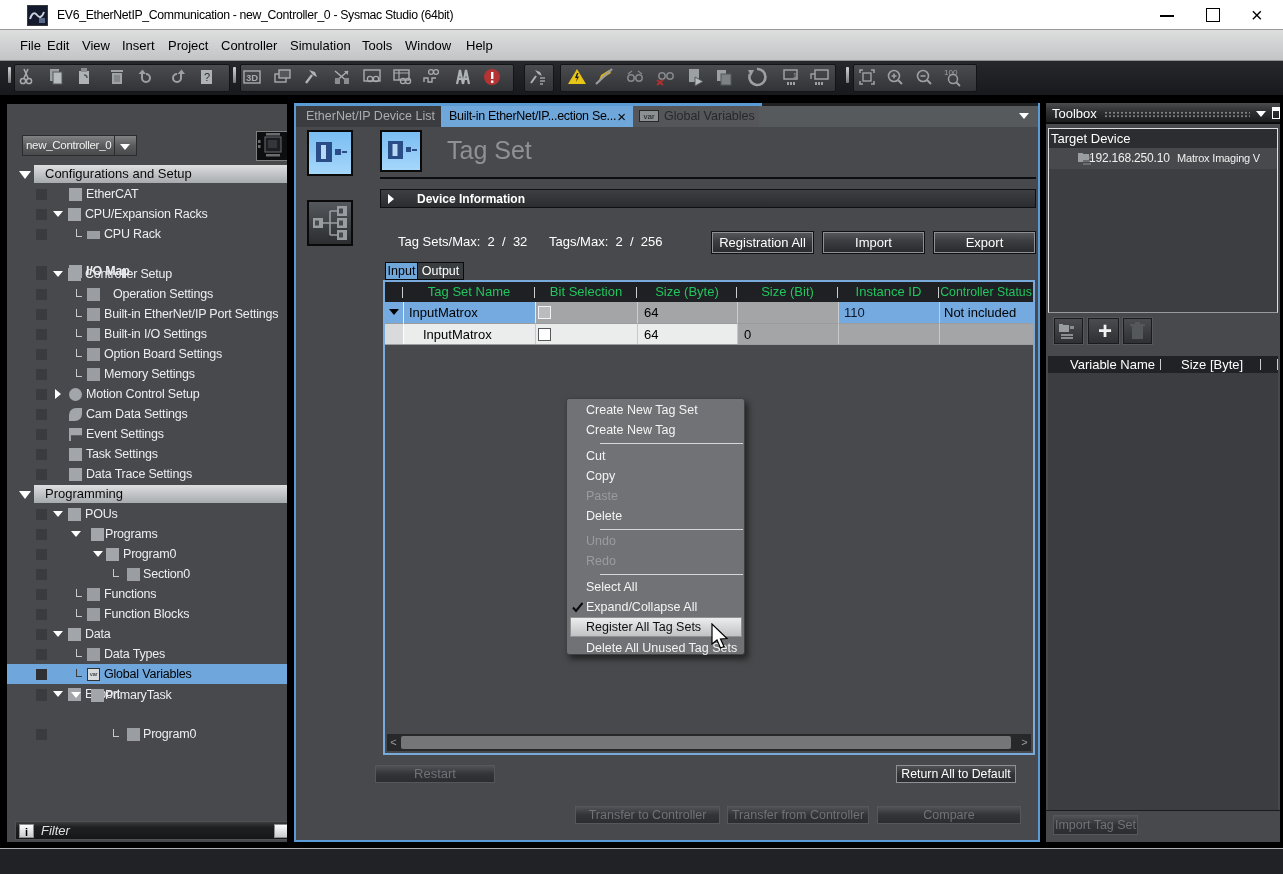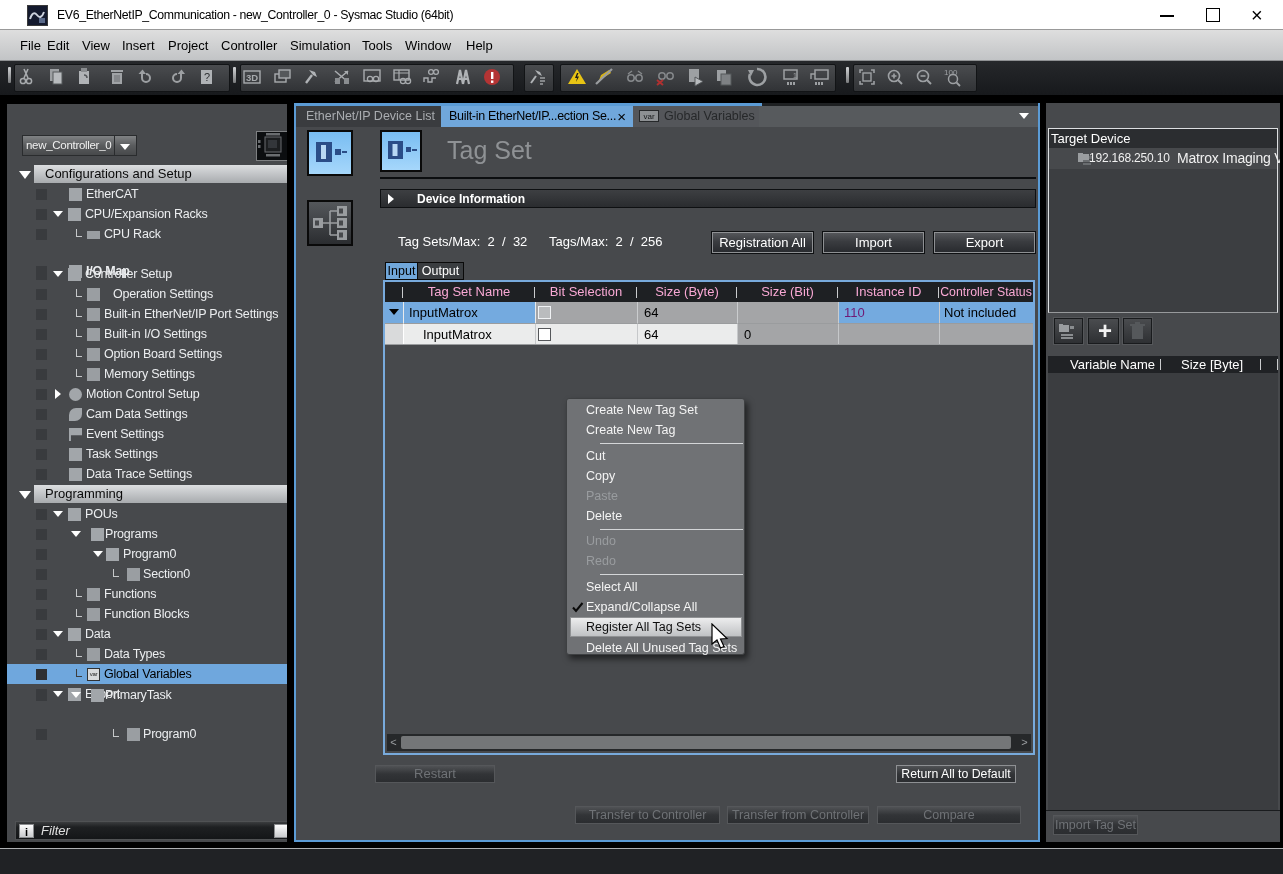--- a/index.html
+++ b/index.html
@@ -48,21 +48,21 @@
 #bluetop { position:absolute; left:0; top:0; width:466px; height:3px; background:#5b9bd5; }
 .tab { position:absolute; top:3px; height:21px; font-size:12.5px; line-height:21px; white-space:nowrap; overflow:hidden; }
 #sideicon1 { position:absolute; left:11px; top:27px; width:46px; height:46px; background:linear-gradient(#79bdf2,#a6d7fb); border:2px solid #0a0a0a; }
 #sideicon2 { position:absolute; left:11px; top:97px; width:46px; height:46px; background:linear-gradient(#54575b,#2b2d30); border:2px solid #0a0a0a; }
 #tagsettitle { position:absolute; left:151px; top:33px; font-size:25px; color:#8f9295; }
 #tagseticon { position:absolute; left:84px; top:27px; width:42px; height:42px; background:linear-gradient(#79bdf2,#a6d7fb); border:2px solid #0a0a0a; }
 .infobar { position:absolute; left:84px; width:656px; height:19px; background:linear-gradient(#3d3f42,#2a2c2f); border:1px solid #0e1012; color:#fff; font-size:12px; line-height:18px; }
 .btn { position:absolute; height:21px; background:linear-gradient(#54565a,#3a3c40 45%,#292b2f); border:1px solid #8e9093; box-shadow:0 0 0 1px #0e1012; color:#fff; font-size:13px; text-align:center; line-height:19px; }
 #iotabs { position:absolute; left:89px; top:159px; }
 #tbl { position:absolute; left:87px; top:177px; width:652px; height:475px; border:2px solid #78aadc; background:#47494c; }
-.hcell { position:absolute; top:0; height:20px; background:#1e2023; color:#f9a8d4; font-size:13px; line-height:20px; text-align:center; white-space:nowrap; }
+.hcell { position:absolute; top:0; height:20px; background:#1e2023; color:#22c55e; font-size:13px; line-height:20px; text-align:center; white-space:nowrap; }
 .r1cell { position:absolute; top:20px; height:21px; font-size:13px; line-height:21px; }
 .r2cell { position:absolute; top:41px; height:21px; font-size:13px; line-height:21px; }
 #hscroll { position:absolute; left:2px; bottom:2px; width:644px; height:17px; background:#26282a; }
 .csbtn { position:absolute; height:18px; background:linear-gradient(#505255,#323437 50%,#2b2d30); border:1px solid #63656a; color:#fff; font-size:13px; text-align:center; line-height:16px; }
 .csbtn.dis { color:#6f7276; border-color:#55575a; } .csbtn { white-space:nowrap; } .panel { overflow:hidden; }
 
 
 #rightpanel { left:1046px; top:103px; width:234px; height:739px; }
 #tdbox { position:absolute; left:2px; top:25px; width:230px; height:185px; border:1px solid #dddfe1; border-bottom:1px solid #97999b; background:#3c3e41; }
 #vnhead { position:absolute; left:2px; top:253px; width:230px; height:17px; background:#202225; color:#fff; font-size:13px; }
@@ -515,21 +515,21 @@
     <div style="position:absolute;top:5px;left:553px;width:1px;height:11px;background:#caccce;"></div>
     <div class="r1cell" style="left:0px;width:18px;background:#74aadf;">
         <div class="tri-down" style="position:absolute;left:4px;top:7px;border-top-color:#000;"></div>
       </div>
     <div class="r1cell" style="left:18px;width:132px;background:#74aadf;color:#000;border-left:1px solid #e8eaec;padding-left:5px;">InputMatrox</div>
     <div class="r1cell" style="left:150px;width:102px;background:#a4a5a7;border-left:1px solid #e8eaec;">
         <div style="position:absolute;left:2px;top:4px;width:13px;height:13px;background:#babcbe;border:1px solid #f0f2f4;"></div>
       </div>
     <div class="r1cell" style="left:252px;width:100px;background:#a4a5a7;color:#000;border-left:1px solid #caccce;padding-left:6px;">64</div>
     <div class="r1cell" style="left:352px;width:101px;background:#a4a5a7;border-left:1px solid #caccce;"></div>
-    <div class="r1cell" style="left:453px;width:101px;background:#74aadf;color:#701a75;border-left:1px solid #caccce;padding-left:5px;">110</div>
+    <div class="r1cell" style="left:453px;width:101px;background:#74aadf;color:#0f172a;border-left:1px solid #caccce;padding-left:5px;">110</div>
     <div class="r1cell" style="left:554px;width:94px;background:#74aadf;color:#000;border-left:1px solid #caccce;padding-left:4px;">Not included</div>
     <div class="r2cell" style="left:0px;width:18px;background:#d9dadb;border-top:1px solid #9a9c9e;"></div>
     <div class="r2cell" style="left:18px;width:132px;background:#ebecec;color:#000;border-left:1px solid #fff;border-top:1px solid #9a9c9e;padding-left:19px;">InputMatrox</div>
     <div class="r2cell" style="left:150px;width:102px;background:#ebecec;border-left:1px solid #c6c8ca;border-top:1px solid #9a9c9e;">
         <div style="position:absolute;left:2px;top:4px;width:13px;height:13px;background:#fff;border:1px solid #55575a;"></div>
       </div>
     <div class="r2cell" style="left:252px;width:100px;background:#ebecec;color:#000;border-left:1px solid #c6c8ca;border-top:1px solid #9a9c9e;padding-left:6px;">64</div>
     <div class="r2cell" style="left:352px;width:101px;background:#a4a5a7;color:#000;border-left:1px solid #c6c8ca;border-top:1px solid #9a9c9e;padding-left:6px;">0</div>
     <div class="r2cell" style="left:453px;width:101px;background:#a4a5a7;border-left:1px solid #c6c8ca;border-top:1px solid #9a9c9e;"></div>
     <div class="r2cell" style="left:554px;width:94px;background:#a4a5a7;border-left:1px solid #c6c8ca;border-top:1px solid #9a9c9e;"></div>
@@ -541,32 +541,38 @@
     </div>
   </div>
   <div class="csbtn dis" style="left:79px;top:662px;width:120px;">Restart</div>
   <div class="csbtn" style="left:600px;top:662px;width:120px;color:#fff;border-color:#8e9093;font-size:12.3px;">Return All to Default</div>
   <div class="csbtn dis" style="left:279px;top:703px;width:145px;font-size:12.5px;">Transfer to Controller</div>
   <div class="csbtn dis" style="left:431px;top:703px;width:142px;font-size:12.5px;">Transfer from Controller</div>
   <div class="csbtn dis" style="left:581px;top:703px;width:144px;font-size:12.5px;">Compare</div>
 </div>
 
 <div class="abs panel" id="rightpanel">
+  <div class="phead">
+      <span style="position:absolute;left:6px;top:3px;">Toolbox</span>
+    <div class="dots" style="left:58px;width:146px;"></div>
+    <div class="tri-down" style="position:absolute;left:210px;top:8px;"></div>
+    <div style="position:absolute;left:226px;top:4px;width:8px;height:12px;border:1px solid #fff;border-top:4px solid #fff;"></div>
+  </div>
   <div id="tdbox">
     <div style="position:absolute;left:0;top:0;width:228px;height:19px;background:#2b2d30;color:#fff;font-size:13px;padding:2px 0 0 2px;">Target Device</div>
     <div style="position:absolute;left:0;top:19px;width:228px;height:21px;background:#47494c;color:#f0f0f0;font-size:13px;line-height:21px;">
       <svg style="position:absolute;left:28px;top:3px;" width="18" height="16">
           <rect x="1" y="3" width="11" height="8" fill="#9a9da0"></rect>
           <rect x="1" y="2" width="5" height="2" fill="#9a9da0"></rect>
           <rect x="6" y="9" width="8" height="2" fill="#6a6d70"></rect>
           <rect x="6" y="12" width="8" height="2" fill="#6a6d70"></rect>
           <rect x="12" y="5" width="4" height="3" fill="#6a6d70"></rect>
         </svg>
       <span style="position:absolute;left:40px;white-space:nowrap;font-size:12px;letter-spacing:-0.2px;">192.168.250.10</span>
-        <span style="position:absolute;left:128px;white-space:nowrap;font-size:14px;letter-spacing:-0.2px;">Matrox Imaging V</span>
+        <span style="position:absolute;left:128px;white-space:nowrap;font-size:11px;letter-spacing:-0.2px;">Matrox Imaging V</span>
     </div>
   </div>
   <div class="rbtn" style="left:8px;"><svg width="27" height="24">
         <rect x="4" y="6" width="10" height="7" fill="#9a9da0"></rect>
         <rect x="4" y="5" width="4" height="2" fill="#9a9da0"></rect>
         <rect x="15" y="7" width="4" height="3" fill="#8a8d90"></rect>
         <rect x="6" y="15" width="12" height="2" fill="#8a8d90"></rect>
         <rect x="6" y="18" width="12" height="2" fill="#8a8d90"></rect>
       </svg></div>
   <div class="rbtn" style="left:42px;width:31px;">

